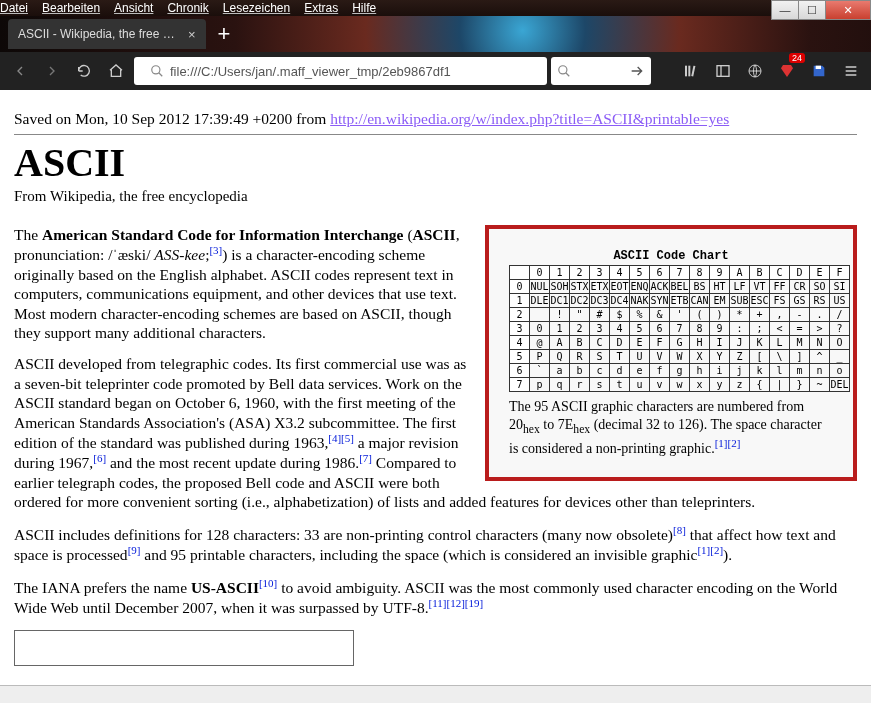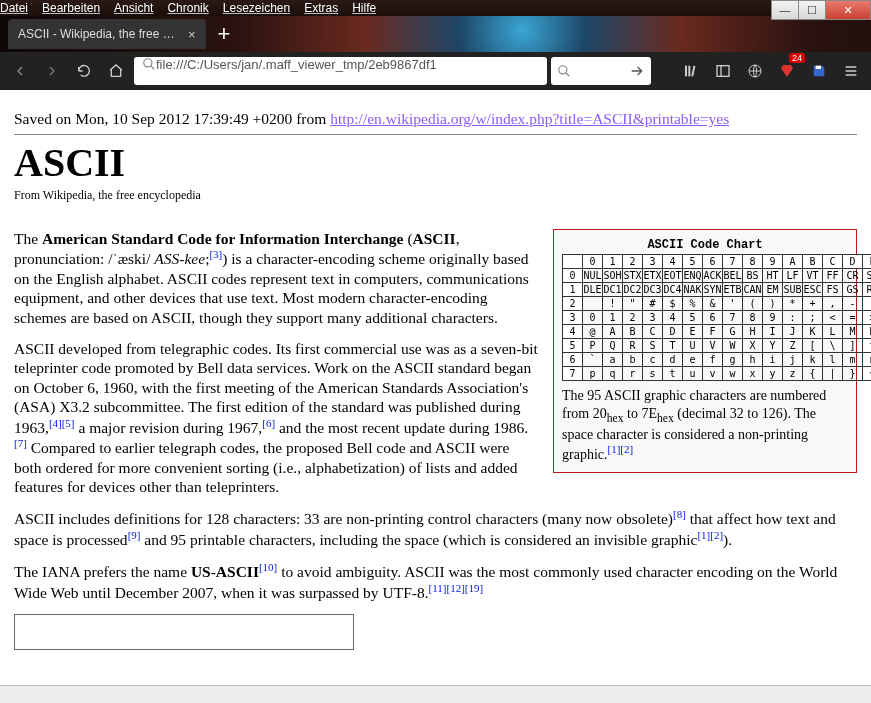--- a/index.html
+++ b/index.html
@@ -17,37 +17,37 @@
 .tabstrip { height: 36px; background: radial-gradient(circle at 60% 40%, #3aa6d4 0%, #1d4768 12%, #6a2a1f 30%, #2a1210 55%, #0d0807 100%); display: flex; align-items: center; padding-left: 8px; }
 .tab { height: 30px; background: #333; color: #ddd; display: flex; align-items: center; padding: 0 10px; border-radius: 4px 4px 0 0; max-width: 210px; font-size: 12px; }
 .tab .txt { overflow:hidden; white-space:nowrap; text-overflow:ellipsis; max-width:160px; }
 .tab .close { margin-left: 10px; color:#ccc; font-size: 13px; }
 .newtab { color:#fff; font-size:22px; padding: 0 12px; }
 
 
 .toolbar { height: 38px; background: #222; display: flex; align-items: center; padding: 0 6px; gap: 4px; color: #bbb; }
 .tbtn { width: 28px; height: 28px; display: flex; align-items: center; justify-content: center; border-radius: 3px; color:#aaa; }
 .tbtn svg { width:16px; height:16px; }
-.urlbar { flex: 1; height: 28px; background: #fff; border-radius: 3px; display:flex; padding: 0 8px; color:#555; font-size:13px; gap:0; }
+.urlbar { flex: 1; height: 28px; background: #fff; border-radius: 3px; display:flex; align-items:center; padding: 0 16px; color:#555; font-size:13px; gap:6px; }
 .urlbar .addr { flex:1; overflow:hidden; white-space:nowrap; color:#555; }
 .searchbox { width: 100px; height: 28px; background: #fff; border-radius: 3px; display:flex; align-items:center; padding:0 6px; gap:6px; }
 .badge { position:relative; }
 .badge::after { content:attr(data-count); position:absolute; top:-4px; right:-4px; background:#d00; color:#fff; font-size:9px; padding:0 3px; border-radius:3px; }
 
 
 .content { position:absolute; top:102px; bottom:18px; left:0; right:0; overflow:auto; padding: 8px 14px 20px; font-family: "Times New Roman", serif; font-size: 15.5px; color:#000; background:#fff; }
 .savedline a { color: #8b5cf6; text-decoration: underline; }
 hr { border: none; border-top: 1px solid #888; margin: 6px 0 4px; }
 h1 { font-family: "Times New Roman", serif; font-size: 40px; font-weight: bold; margin: 0 0 2px; }
-.subtitle { font-size: 12px; margin-bottom: 26px; }
+.subtitle { font-size: 15px; margin-bottom: 20px; }
 .para { margin-bottom: 12px; line-height: 1.25; }
 sup { font-size: 11px; vertical-align: super; }
 sup a { color: #0018d9; text-decoration: none; }
 
-.figure { float: right; width: 304px; border:1px solid #b91c1c; background:#f8f8f8; padding: 8px; margin: 0 0 8px 14px; font-size: 14px; }
+.figure { float: right; width: 372px; border:4px solid #b91c1c; background:#f8f8f8; padding: 20px; margin: 0 0 8px 14px; font-size: 14px; }
 .chart-title { font-family: Courier, monospace; font-size:12px; text-align:center; font-weight:bold; margin-bottom:2px; }
 .asciitbl { border-collapse: collapse; font-family: monospace; font-size: 10px; width: 100%; text-align:center; }
 .asciitbl td, .asciitbl th { border:1px solid #333; height:14px; padding:0; min-width:20px; }
 .asciitbl th { background:#fff; font-weight:normal; }
 .figcap { margin-top:6px; line-height:1.25; }
 .figcap a { color:#0018d9; text-decoration:none; }
 
 .emptybox { border:1px solid #666; width:340px; height:36px; margin-top:8px; }
 .statusbar { position:absolute; bottom:0; left:0; right:0; height:18px; background:#eee; border-top:1px solid #bbb; }
 

